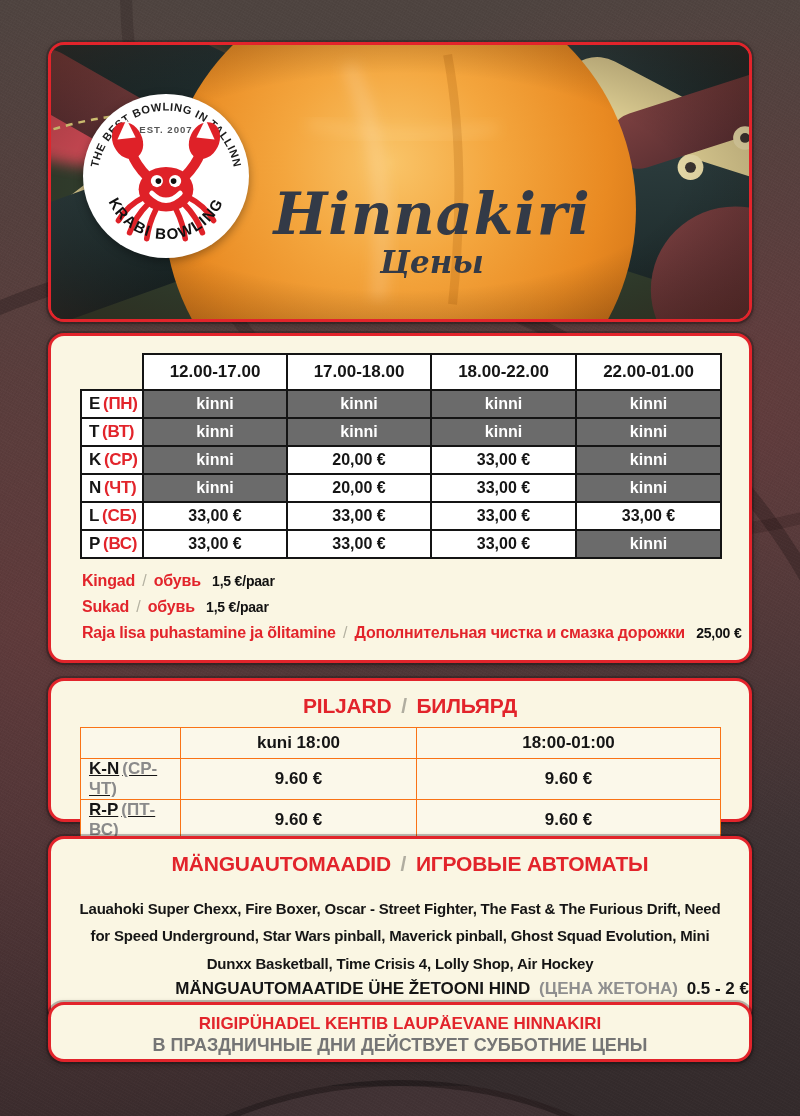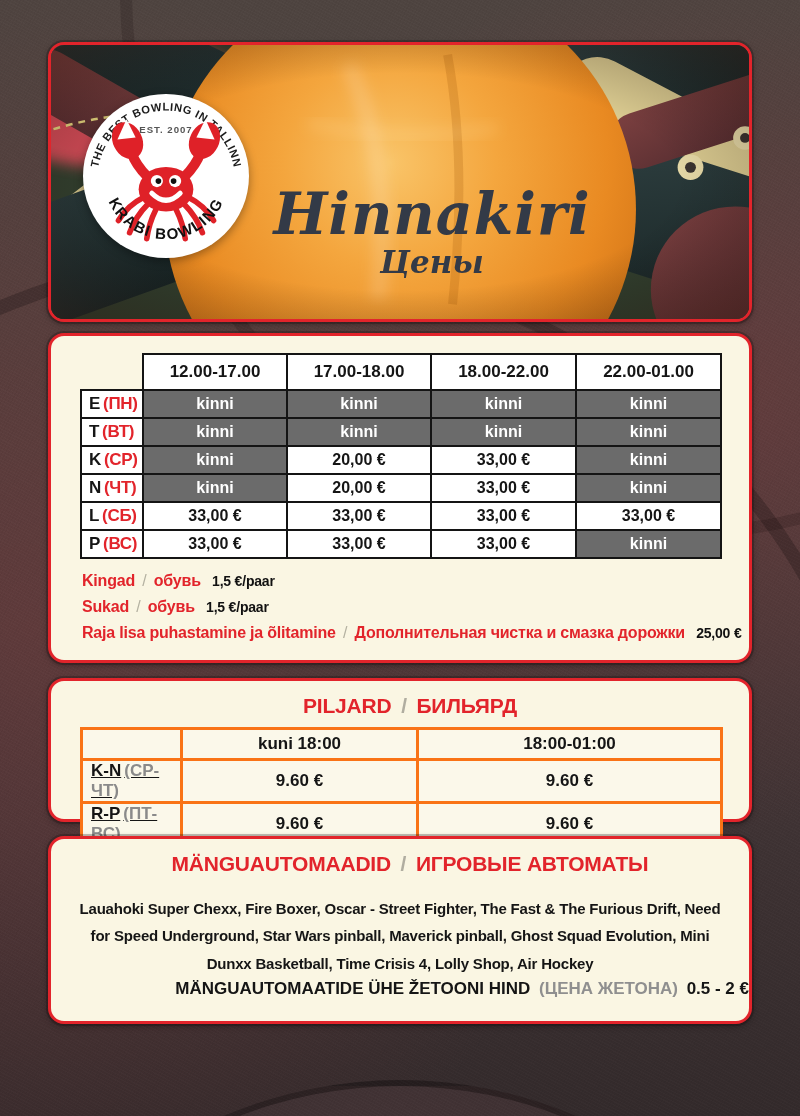--- a/index.html
+++ b/index.html
@@ -68,21 +68,21 @@
   .notes{margin:13px 0 0 31px;}
   .note{font-weight:bold;font-size:16px;margin-top:8px;color:var(--red);letter-spacing:-.2px;}
   .note .sep{color:#b5b2a2;font-weight:normal;margin:0 3px;}
   .note .price{color:#111;font-size:14px;margin-left:7px;}
   
   .card.billiard{top:678px;height:144px;}
   .section-title{text-align:center;font-weight:bold;font-size:21px;color:var(--red);
     margin-top:13px;letter-spacing:-.2px;padding-left:20px;}
   .section-title .sep{color:#b0ada0;margin:0 4px;}
   .btable{margin:9px 0 0 29px;width:640px;font-weight:bold;}
-  .btable td{border:3px solid #f97316;background:#fbf8ea;height:31px;text-align:center;
+  .btable td{border:1px solid #f97316;background:#fbf8ea;height:31px;text-align:center;
     font-size:17px;color:var(--ink);}
   .btable col.c0{width:100px;}
   .btable col.c1{width:236px;}
   .btable col.c2{width:304px;}
   .btable td.blabel{text-align:left;padding-left:8px;text-decoration:underline;}
   .btable td.blabel .ru{color:#8a8a8a;margin-left:3px;}
   
   .card.arcade{top:836px;height:188px;}
   .games{margin:19px 24px 0;text-align:center;font-size:15px;font-weight:bold;
     color:var(--ink);line-height:1.82;letter-spacing:-.2px;}
@@ -328,15 +328,19 @@
       <span>ИГРОВЫЕ АВТОМАТЫ</span>
     </div>
     <div class="games">Lauahoki Super Chexx, Fire Boxer, Oscar - Street Fighter, The Fast &amp; The Furious Drift, Need for Speed Underground, Star Wars pinball, Maverick pinball, Ghost Squad Evolution, Mini Dunxx Basketball, Time Crisis 4, Lolly Shop, Air Hockey</div>
     <div class="token">
       <span>MÄNGUAUTOMAATIDE ÜHE ŽETOONI HIND</span>
       <span class="ru">(ЦЕНА ЖЕТОНА)</span>
       <span>0.5 - 2 €</span>
     </div>
   </div>
 
+  <div class="card footer">
+    <div class="f1">RIIGIPÜHADEL KEHTIB LAUPÄEVANE HINNAKIRI</div>
+    <div class="f2">В ПРАЗДНИЧНЫЕ ДНИ ДЕЙСТВУЕТ СУББОТНИЕ ЦЕНЫ</div>
+  </div>
 
   <div class="noise"></div>
 </div>
 
 </body></html>

